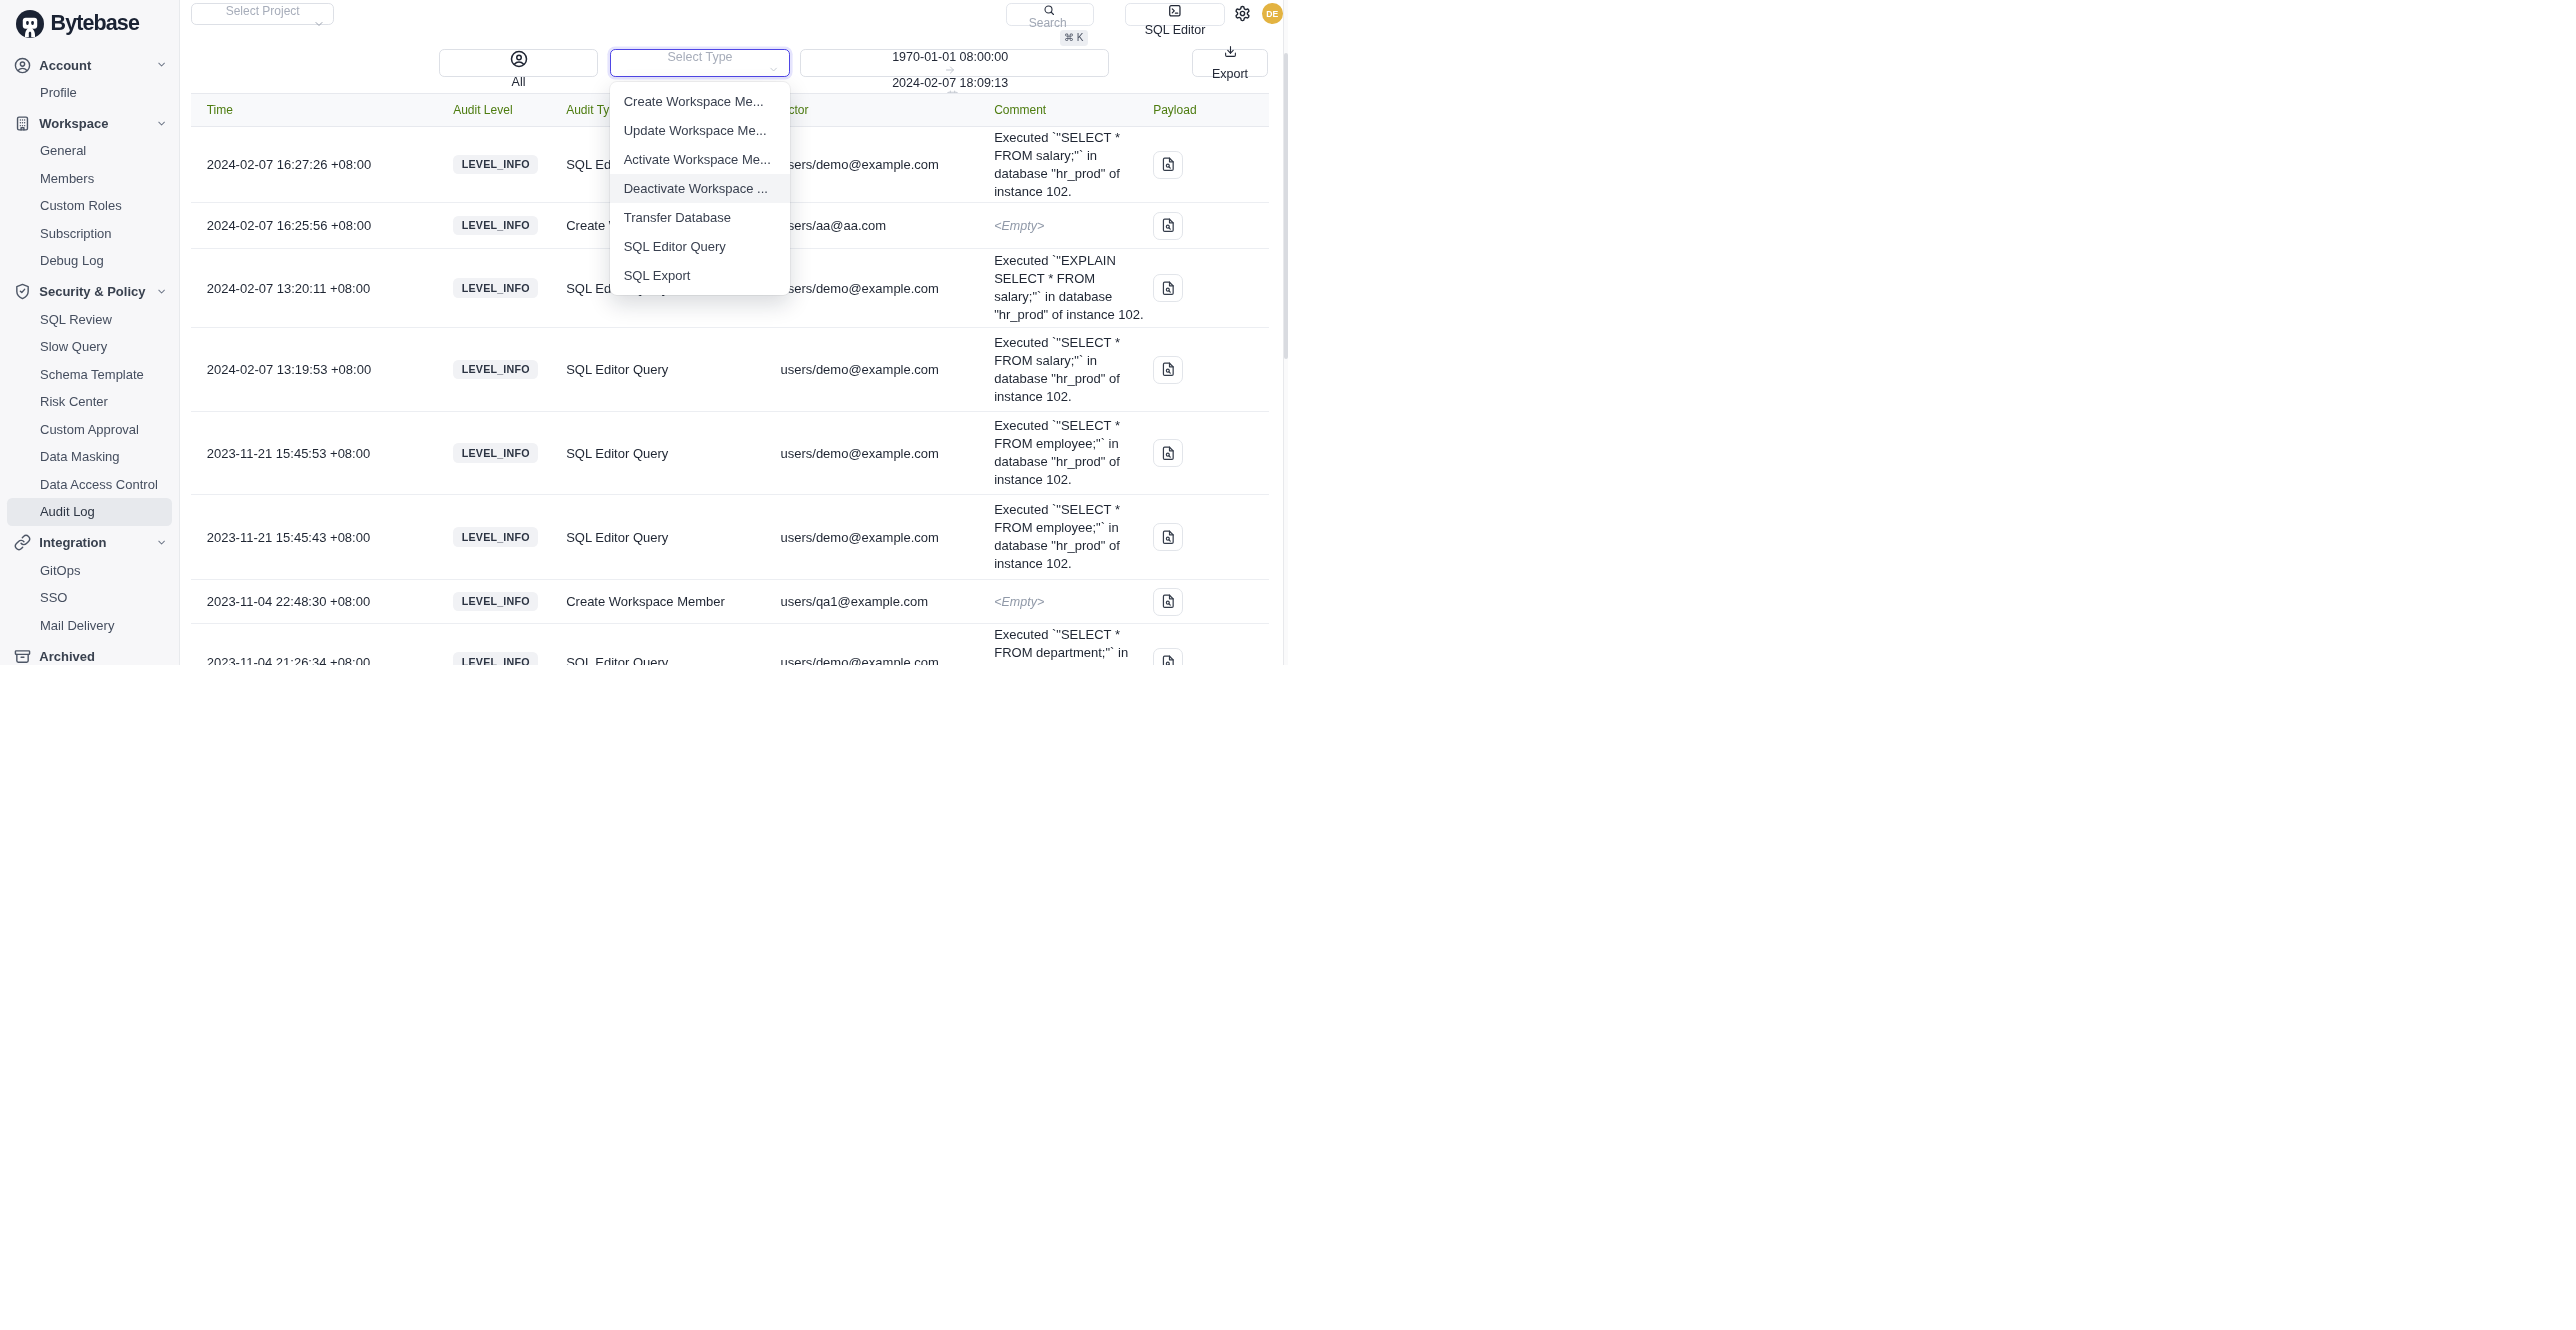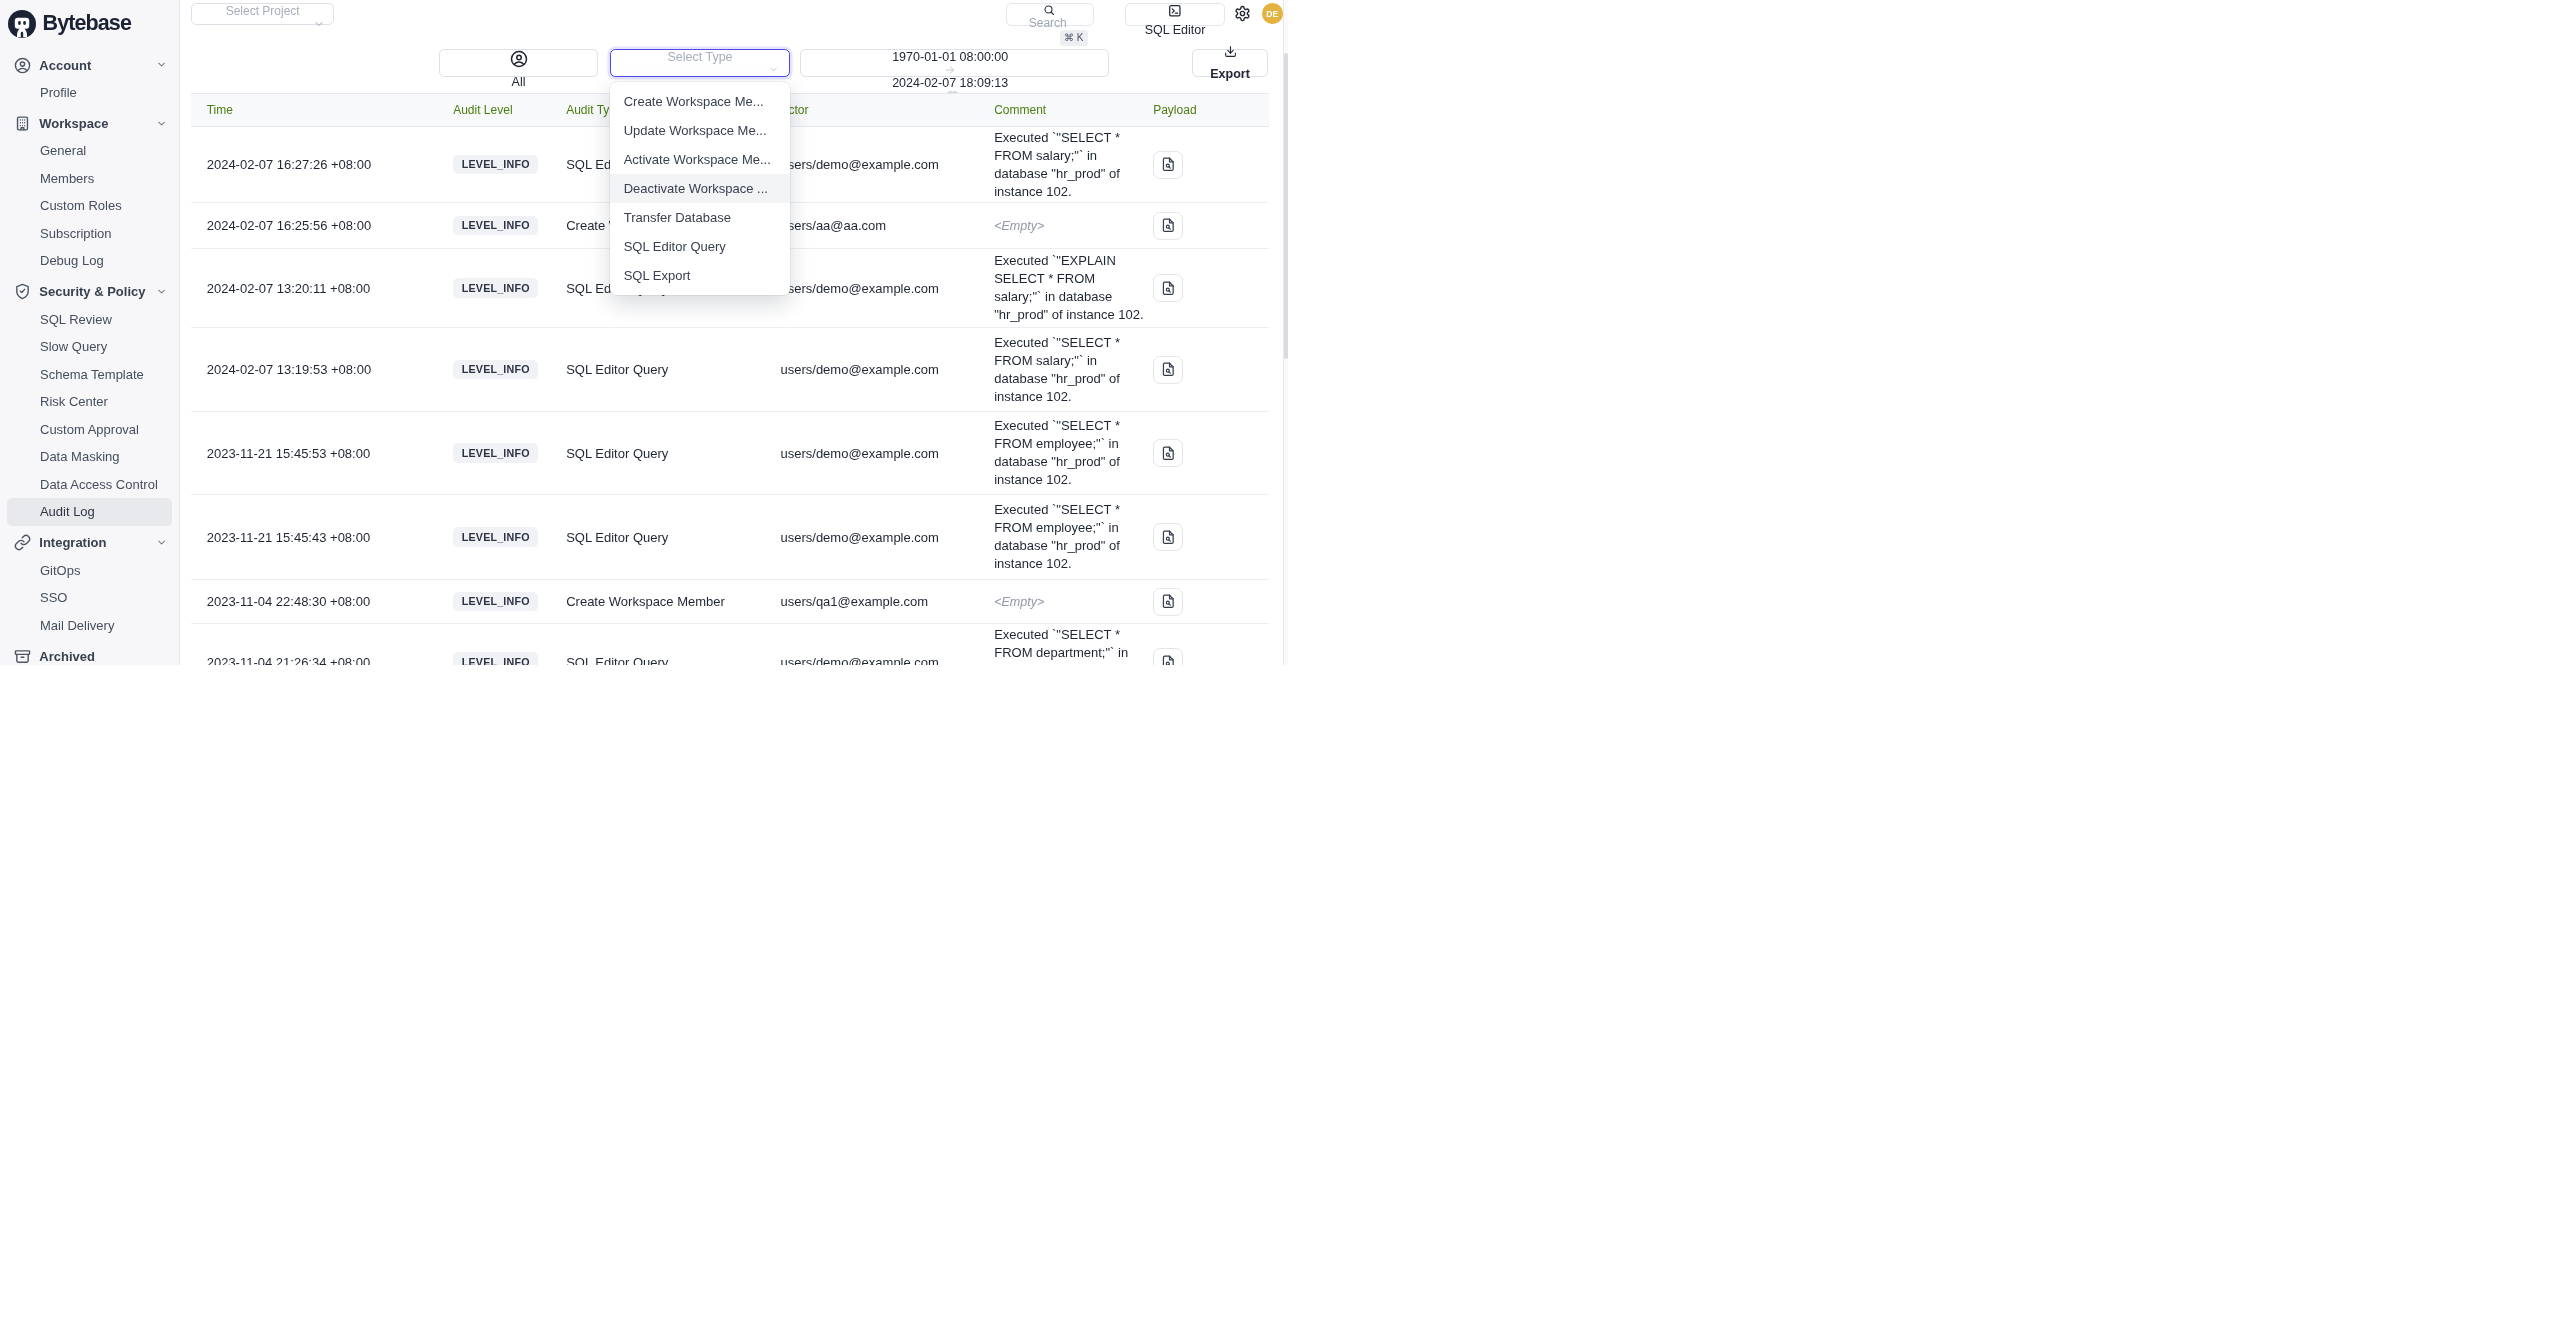--- a/index.html
+++ b/index.html
@@ -8,21 +8,21 @@
     position:relative; overflow:hidden; background:#fff;
     font-family:"Liberation Sans", sans-serif; color:#1f2633;
   }
   svg { display:block; }
 
   
   .sidebar {
     position:absolute; left:0; top:0; width:180px; height:665px;
     background:#f7f7f9; border-right:0.9px solid #e8eaed;
   }
-  .logo { display:flex; align-items:center; gap:6.9px; padding:6.9px 0 0 7.7px; height:41px; }
+  .logo { display:flex; align-items:center; gap:6.9px; padding:6.9px 0 0 7.7px; height:41px;margin-left:8px; }
   .logo-text { font-size:21.5px; font-weight:800; color:#1a2233; letter-spacing:-0.9px; }
   .nav { padding-top:6.9px; }
   .nav-row { height:27.5px; display:flex; align-items:center; padding:0 12px 0 13.7px; font-size:13px; color:#454e5f; }
   .nav-row.section { margin-top:3.4px; font-weight:600; color:#39414f; }
   .nav-row .s-icon { width:17px; height:17px; margin-right:8.6px; color:#4d5666; flex:0 0 auto; }
   .nav-row .chev { margin-left:auto; color:#6d7687; }
   .nav-row.item { padding-left:40px; }
   .nav-row.item.active { margin:0 6.9px; padding-left:33px; border-radius:5.2px; background:#e7e9ed; color:#2e3644; }
 
   
@@ -44,21 +44,21 @@
   
   .actor-filter { left:259px; top:49px; width:159px; height:27.5px; padding:0 8.6px; gap:6.9px; font-size:12.5px; color:#222836; }
   .actor-filter .chev { margin-left:auto; color:#c2c7d0; }
   .type-filter { left:430px; top:49px; width:180px; height:27.5px; padding:0 10.3px; font-size:12.5px; color:#a7adba;
     border-color:#4f46e5; box-shadow:0 0 0 2.6px rgba(95,86,240,.16); }
   .type-filter .chev { margin-left:auto; color:#c2c7d0; }
   .date-range { left:620px; top:49px; width:309px; height:27.5px; font-size:12.5px; color:#222836; padding:0 8.6px 0 0; }
   .date-range .seg { flex:1; text-align:center; }
   .date-range .arrow { color:#c2c7d0; }
   .date-range .cal { color:#c6cbd3; margin-left:5.2px; }
-  .export-btn { left:1012px; top:49px; width:76px; height:27.5px; justify-content:center; gap:9px; font-size:12.5px; font-weight:700; color:#222836; cursor:pointer; }
+  .export-btn { left:1012px; top:49px; width:76px; height:27.5px; justify-content:center; gap:9px; font-size:12.5px; font-weight:400; color:#222836; cursor:pointer; }
 
   
   .menu { position:absolute; left:430px; top:82px; width:180px; background:#fff; border-radius:6.9px; z-index:30;
     padding:5.2px 0; box-shadow:0 0 0 0.9px rgba(0,0,0,.05), 0 8.6px 22.3px rgba(15,23,42,.16); }
   .menu-item { height:29px; display:flex; align-items:center; padding:0 13.7px; font-size:13px; color:#39404f; white-space:nowrap; overflow:hidden; cursor:pointer; }
   .menu-item.hl { background:#f3f4f6; }
 
   
   .audit-table { position:absolute; left:11.2px; top:93px; width:1078px; }
   .tgrid { display:grid; grid-template-columns:262px 113px 198px 230px 159px 1fr; align-items:center; }

